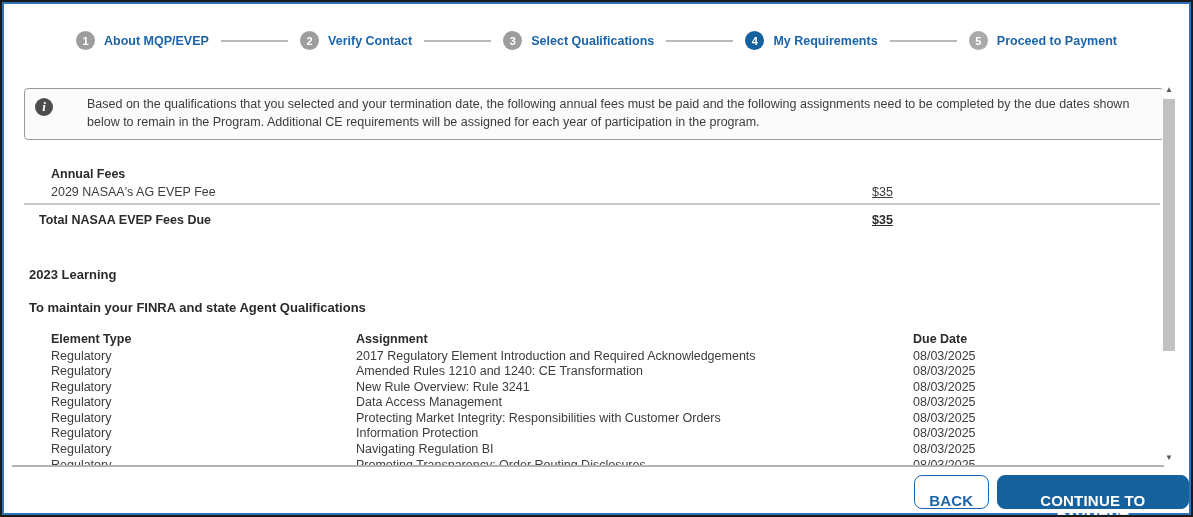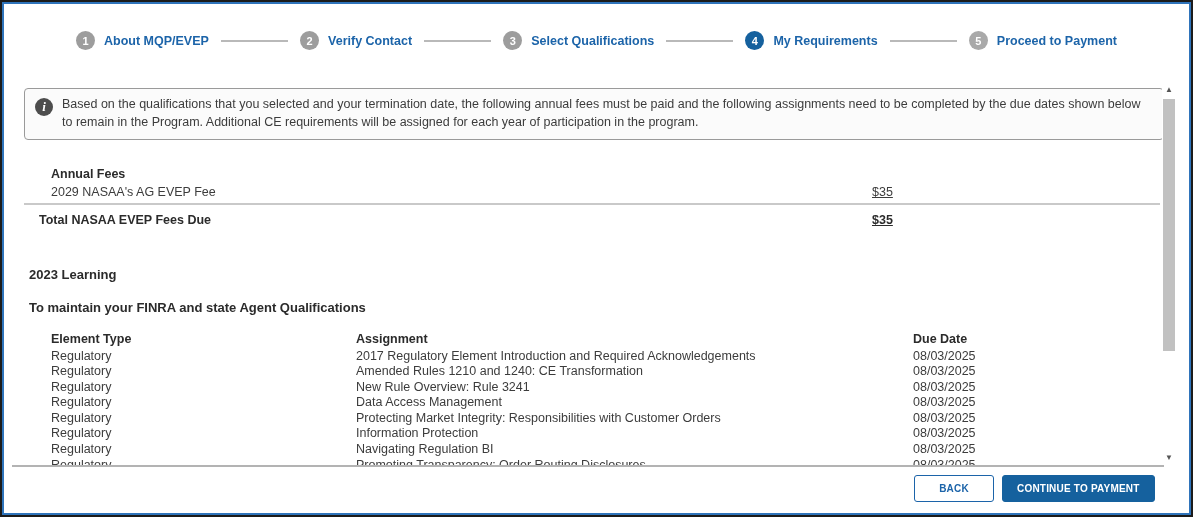--- a/index.html
+++ b/index.html
@@ -52,21 +52,21 @@
     padding: 7px 14px 7px 10px;
     display: flex; align-items: flex-start;
   }
   .info-icon {
     flex: none; width: 18px; height: 18px; border-radius: 50%;
     background: #4d4d4d; color: #fff;
     font-family: "Liberation Serif", serif; font-weight: bold; font-style: italic;
     font-size: 13px; line-height: 18px; text-align: center;
     margin-right: 9px; margin-top: 2px;
   }
-  .info-text { font-size: 12.5px; color: #3c3c3c; line-height: 1.42; }
+  .info-text { font-size: 12.5px; color: #3c3c3c; line-height: 1.42; margin-left: 25px; }
 
   .section-heading { position: absolute; left: 39px; font-size: 12.5px; font-weight: bold; color: #2b2b2b; }
   .row-line { position: absolute; left: 39px; right: 20px; font-size: 12.5px; color: #3c3c3c; }
   .amount { position: absolute; left: 821px; top: 0; text-decoration: underline; }
   .divider-fees {
     position: absolute; top: 119px; left: 12px; width: 1136px; height: 2px; background: #c9c9c9;
   }
   .total-row { font-weight: bold; color: #2b2b2b; }
 
   .learning-title { position: absolute; left: 17px; font-size: 13px; font-weight: bold; color: #2b2b2b; text-align: right; }
@@ -78,24 +78,24 @@
 
   
   .bottom-separator {
     position: absolute; top: 461px; left: 8px; width: 1152px; height: 2px; background: #b3b3b3;
   }
   .footer-buttons {
     position: absolute; top: 471px; left: 910px;
     display: flex; align-items: center;
   }
   .btn {
-    height: 27px; border-radius: 3px;
+    height: 27px; border-radius: 8px;
     font-family: "Liberation Sans", sans-serif;
-    font-size: 10px; font-weight: bold; letter-spacing: .2px;
-    padding: 4px 14px; cursor: pointer;
+    font-size: 15px; font-weight: bold; letter-spacing: .2px;
+    padding: 16px 14px; cursor: pointer;
   }
   .btn-back {
     width: 80px; background: #fff; color: #1c64a9; border: 1px solid #1c64a9;
     margin-right: 8px;
   }
   .btn-continue {
     background: #15619e; color: #fff; border: 1px solid #15619e;
   }
 
   

